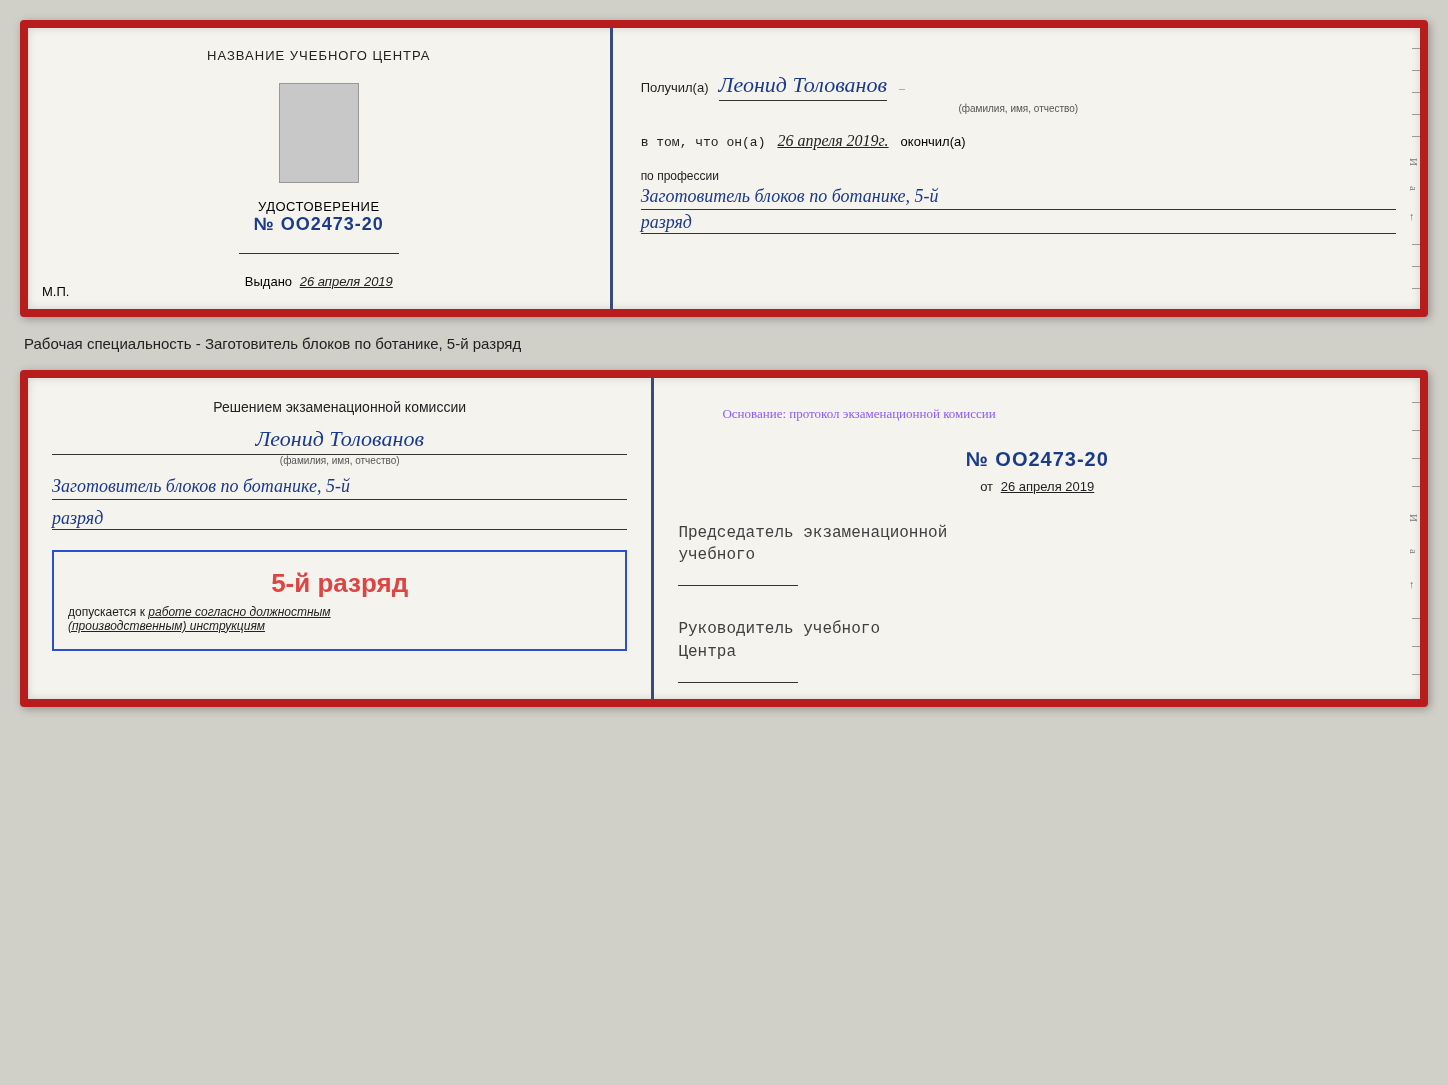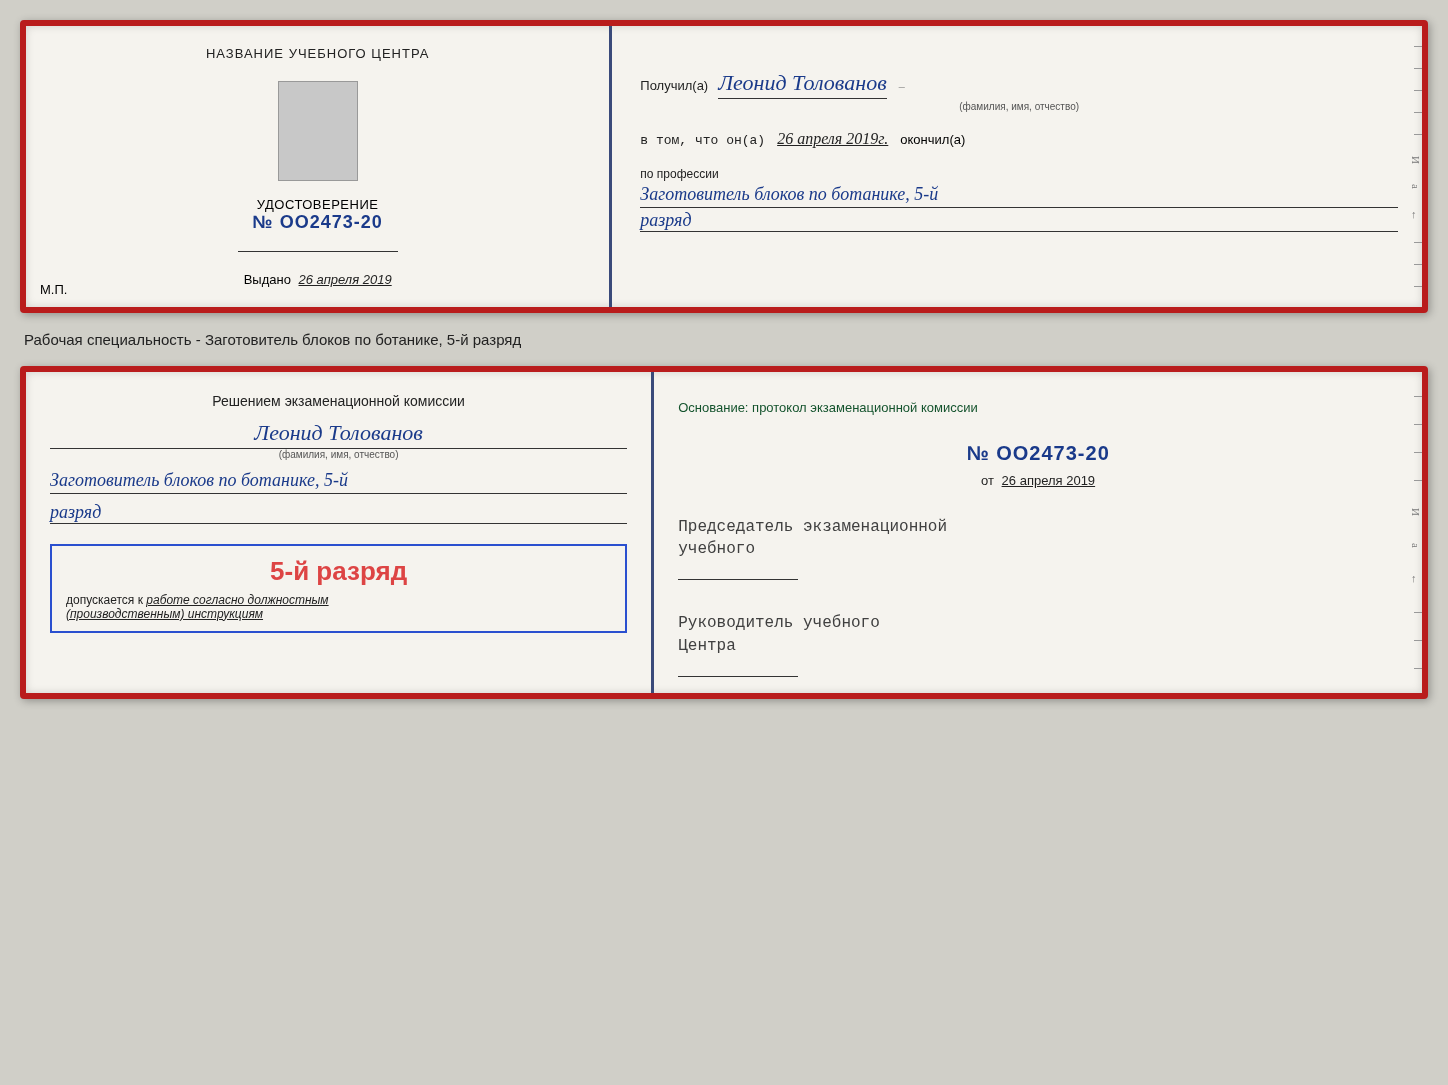--- a/index.html
+++ b/index.html
@@ -13,21 +13,21 @@
 
     .page-wrapper {
       display: flex;
       flex-direction: column;
       gap: 18px;
     }
 
     
     .document-card {
       background: #f5f3ee;
-      border: 6px solid #b91c1c;
+      border: 8px solid #b91c1c;
       border-radius: 4px;
       display: flex;
       flex-direction: row;
       min-height: 280px;
       position: relative;
       box-shadow: inset 0 0 8px rgba(0,0,0,0.15), 2px 2px 8px rgba(0,0,0,0.3);
     }
 
     .doc-left {
       width: 42%;
@@ -283,21 +283,21 @@
       color: #1a3a8a;
       font-family: 'Segoe Script', cursive;
       font-style: italic;
       border-bottom: 1px solid #333;
       display: block;
     }
 
     
     .stamp-box {
       border: 2px solid #2a4fcf;
-      padding: 10px 14px;
+      padding: 16px 14px;
       margin-top: 8px;
       position: relative;
     }
 
     .stamp-rank {
       font-size: 26px;
       color: #d44;
       font-weight: bold;
       font-family: Arial, sans-serif;
       text-align: center;
@@ -305,23 +305,24 @@
     }
 
     .stamp-italic {
       font-style: italic;
       text-decoration: underline;
     }
 
     
     .osnov-title {
       font-size: 13px;
-      font-family: Liberation Sans, sans-serif;
-      color: #14532d;
+      font-family: Liberation Serif, serif;
+      color: #8b5cf6;
       line-height: 1.5;
+      margin-left: 44px;
     }
 
     .protocol-number {
       font-size: 20px;
       font-weight: bold;
       font-family: Arial, sans-serif;
       color: #1a3a8a;
       text-align: center;
       letter-spacing: 1px;
     }

